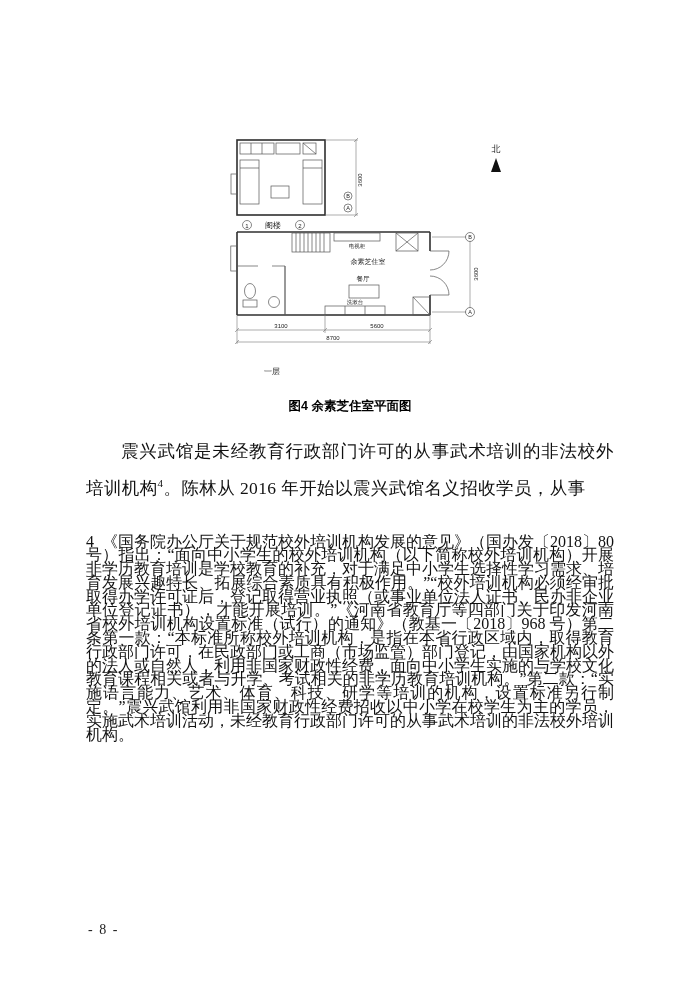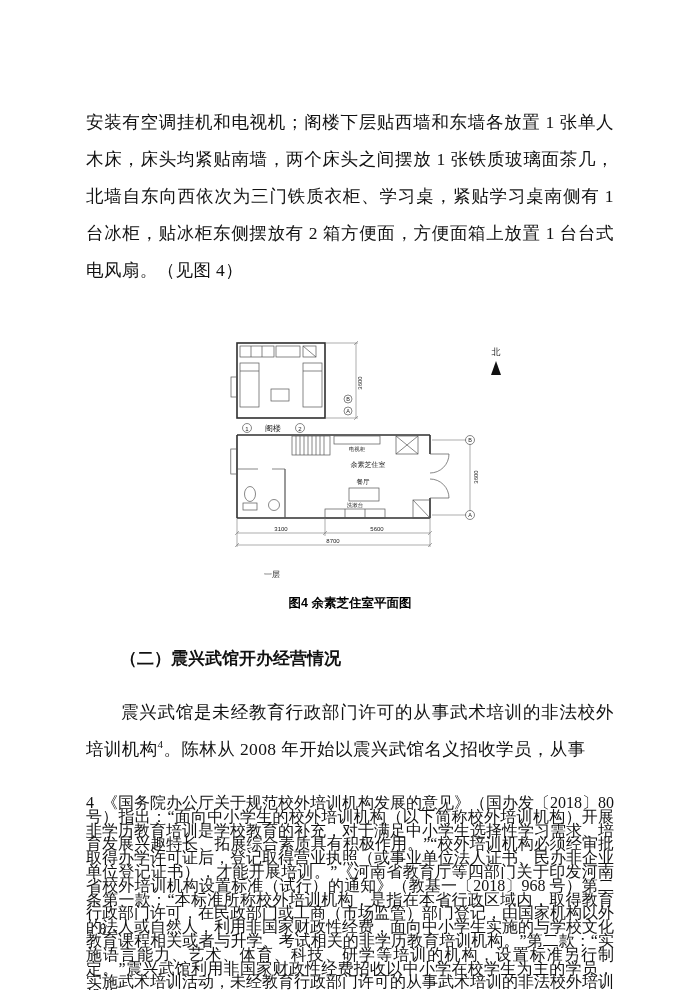--- a/index.html
+++ b/index.html
@@ -17,41 +17,40 @@
     font-family:"Liberation Sans","DejaVu Sans",sans-serif;
     font-weight:bold;font-size:17px;line-height:37px;text-indent:2em;
     margin-top:28px;
   }
   .para-indent{text-indent:2em;}
   sup.fnref{font-size:11px;line-height:0;}
   .figure{margin-top:48px;}
   .svgwrap{margin-left:144px;width:310px;}
   .caption{
     font-family:"Liberation Sans","DejaVu Sans",sans-serif;
-    font-weight:bold;font-size:12.5px;text-align:center;margin-top:2px;color:#000;
+    font-weight:bold;font-size:12.5px;text-align:center;margin-top:8px;color:#000;
   }
   .footnote{
     margin-top:28px;font-size:16px;line-height:13.8px;
     text-align:justify;text-align-last:left;color:#111;
   }
   .pageno{
     position:absolute;left:88px;top:922px;font-size:14px;letter-spacing:1.5px;color:#222;
   }
   
   .w{stroke:#2f2f2f;stroke-width:1.6;fill:none;}
   .t{stroke:#555;stroke-width:0.7;fill:none;}
   .d{stroke:#777;stroke-width:0.6;fill:none;}
   .lbl{font-family:"Liberation Sans","DejaVu Sans",sans-serif;fill:#222;}
 </style>
 </head>
 <body>
 
 <div class="content">
 
-  <p class="para">安装有空调挂机和电视机；阁楼下层贴西墙和东墙各放置 1 张单人木床，床头均紧贴南墙，两个床头之间摆放 1 张铁质玻璃面茶几，北墙自东向西依次为三门铁质衣柜、学习桌，紧贴学习桌南侧有 1 台冰柜，贴冰柜东侧摆放有 2 箱方便面，方便面箱上放置 1 台台式电风扇。（见图 4）</p>
 
   <div class="figure">
     <div class="svgwrap">
       <svg width="310" height="252" viewBox="0 0 310 252" xmlns="http://www.w3.org/2000/svg">
 
         <g>
           <text x="266" y="18" font-size="9" text-anchor="middle" class="lbl">北</text>
           <polygon points="266,24 261,38 271,38" fill="#111"></polygon>
         </g>
 
@@ -165,21 +164,20 @@
           <path d="M5 210 L9 206 M198 210 L202 206" class="d"></path>
           <text x="103" y="205.5" font-size="6" text-anchor="middle" class="lbl">8700</text>
         </g>
 
         <text x="42" y="240" font-size="8" text-anchor="middle" class="lbl">一层</text>
       </svg>
     </div>
     <div class="caption">图4 余素芝住室平面图</div>
   </div>
 
-  <p class="section-heading">（二）震兴武馆开办经营情况</p>
 
-  <p class="para para-indent"><span>震兴武馆是未经教育行政部门许可的从事武术培训的非法校外培训机构</span><sup class="fnref">4</sup><span>。陈林从 2008 年开始以震兴武馆名义招收学员，从事</span></p>
+  <p class="para para-indent"><span>震兴武馆是未经教育行政部门许可的从事武术培训的非法校外培训机构</span><sup class="fnref">4</sup><span>。陈林从 2016 年开始以震兴武馆名义招收学员，从事</span></p>
 
   <p class="footnote"><span>4</span>&nbsp;&nbsp;<span>《国务院办公厅关于规范校外培训机构发展的意见》（国办发〔2018〕80 号）指出：“面向中小学生的校外培训机构（以下简称校外培训机构）开展非学历教育培训是学校教育的补充，对于满足中小学生选择性学习需求、培育发展兴趣特长、拓展综合素质具有积极作用。”“校外培训机构必须经审批取得办学许可证后，登记取得营业执照（或事业单位法人证书、民办非企业单位登记证书），才能开展培训。”《河南省教育厅等四部门关于印发河南省校外培训机构设置标准（试行）的通知》（教基一〔2018〕968 号）第二条第一款：“本标准所称校外培训机构，是指在本省行政区域内，取得教育行政部门许可，在民政部门或工商（市场监管）部门登记，由国家机构以外的法人或自然人，利用非国家财政性经费，面向中小学生实施的与学校文化教育课程相关或者与升学、考试相关的非学历教育培训机构。”第二款：“实施语言能力、艺术、体育、科技、研学等培训的机构，设置标准另行制定。”震兴武馆利用非国家财政性经费招收以中小学在校学生为主的学员，实施武术培训活动，未经教育行政部门许可的从事武术培训的非法校外培训机构。</span></p>
 
 </div>
 
 <div class="pageno">- 8 -</div>
 
 </body></html>

